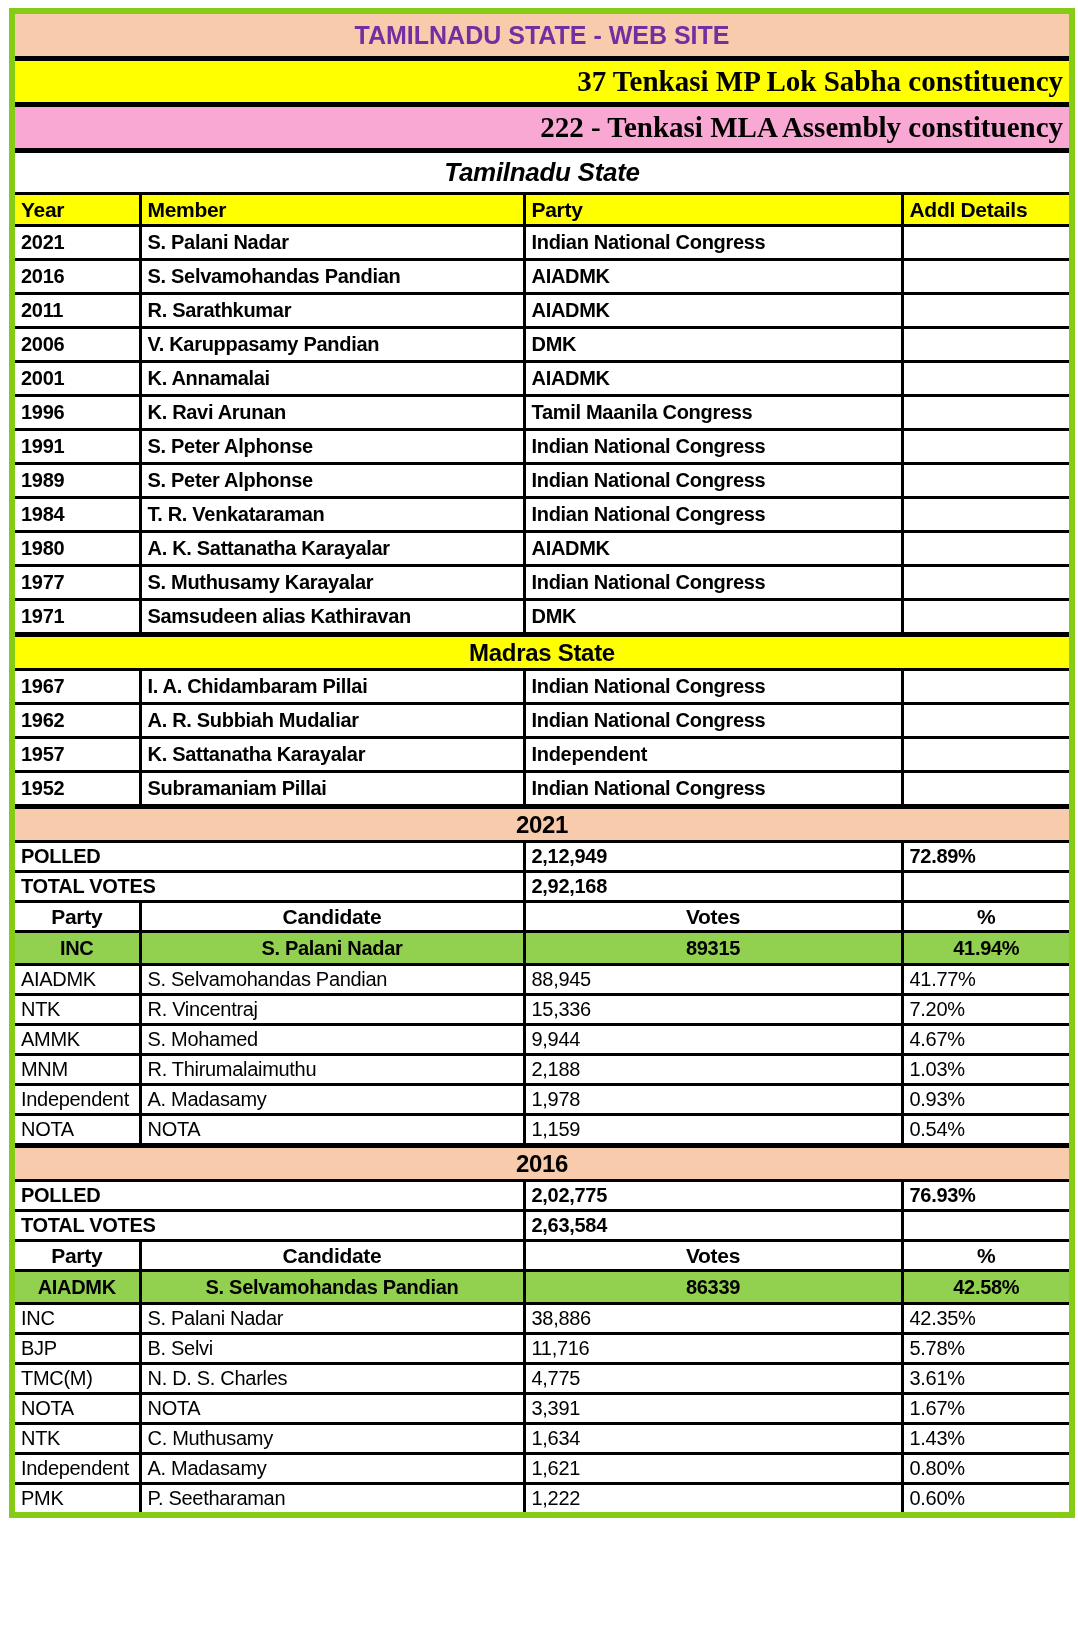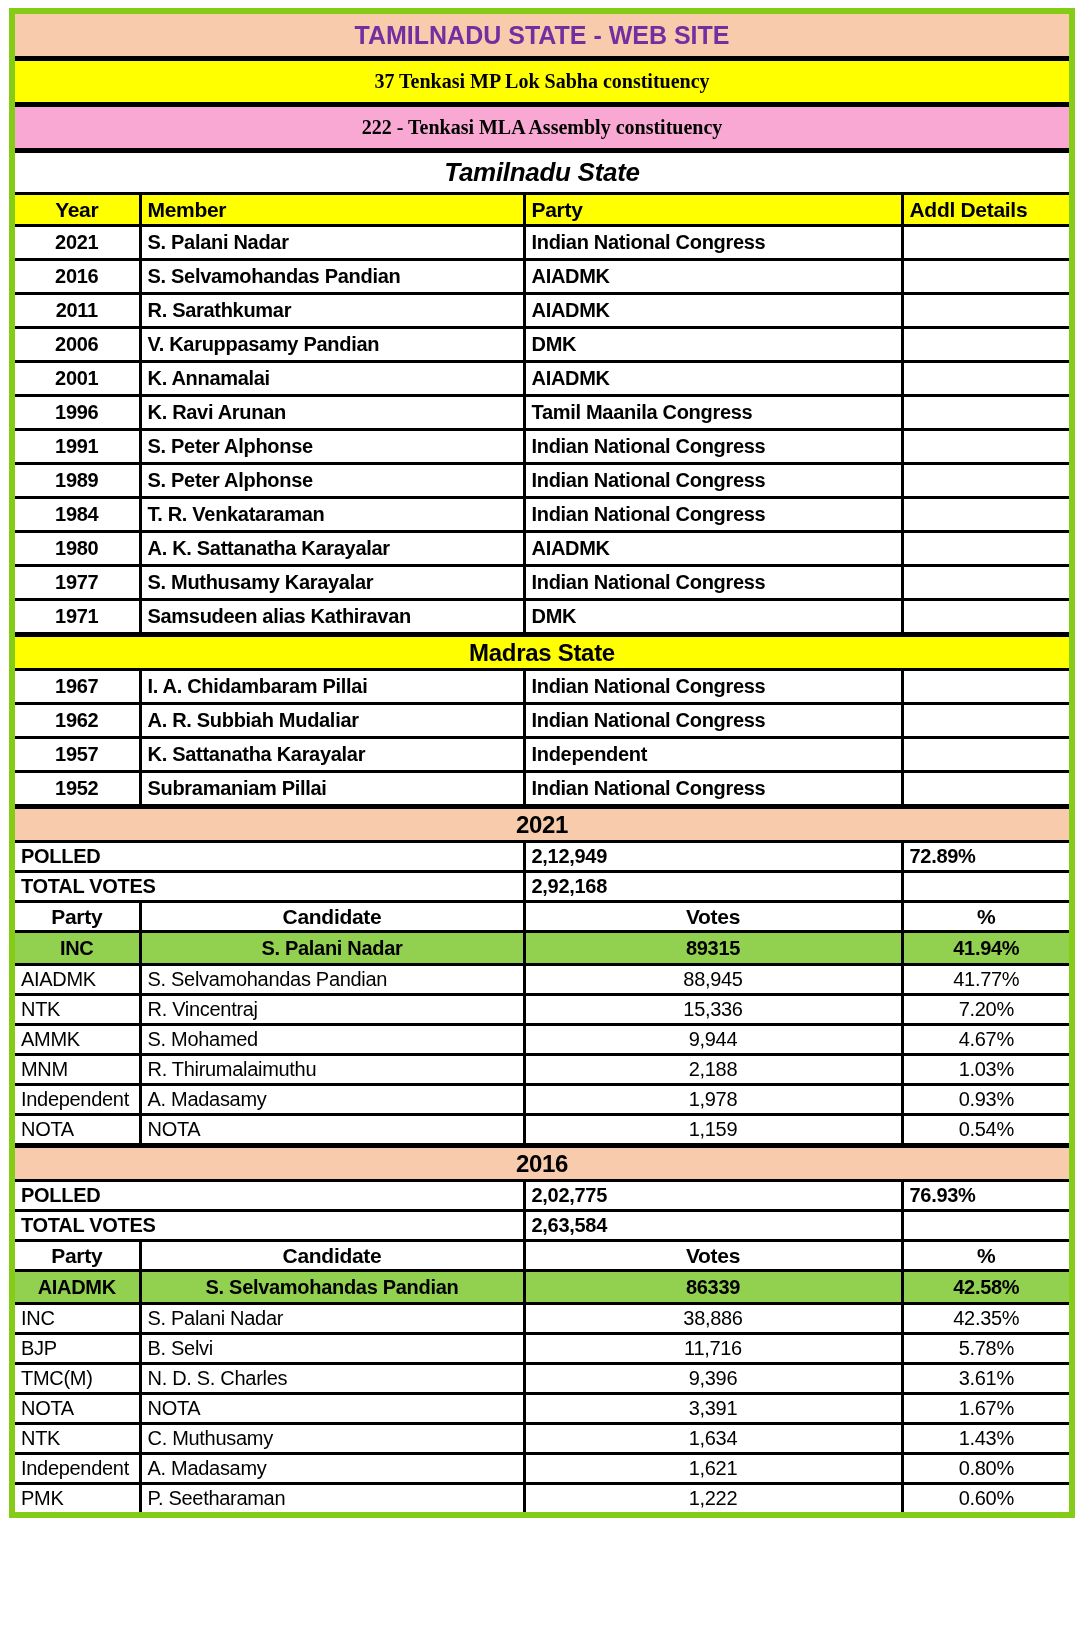--- a/index.html
+++ b/index.html
@@ -38,44 +38,44 @@
   .site-title-row td {
     height: 42px;
     text-align: center;
     font-weight: bold;
     font-size: 25px;
     color: #7030A0;
     letter-spacing: 0;
   }
   .serif-title-row td {
     height: 41px;
-    text-align: center;
-    font-weight: bold;
-    font-size: 20px;
+    text-align: right;
+    font-weight: bold;
+    font-size: 29px;
     font-family: "Liberation Serif", serif;
     letter-spacing: 0;
   }
   .state-name-row td {
     height: 39px;
     text-align: center;
     font-weight: bold;
     font-size: 26px;
     font-style: italic;
   }
   
   .cols-head-row td {
     height: 29px;
     font-weight: bold;
     font-size: 21px;
   }
   .member-row td {
     height: 31px;
     font-weight: bold;
   }
-  .c { text-align: center; }
+  .c { text-align: left; }
   .l { text-align: left; }
   
   .section-bar td {
     height: 31px;
     text-align: center;
     font-weight: bold;
     font-size: 24px;
   }
   
   .polled-row td {
@@ -331,21 +331,21 @@
   </tr>
   <tr class="result-row">
     <td class="l">BJP</td>
     <td class="l">B. Selvi</td>
     <td class="c">11,716</td>
     <td class="c">5.78%</td>
   </tr>
   <tr class="result-row">
     <td class="l">TMC(M)</td>
     <td class="l">N. D. S. Charles</td>
-    <td class="c">9,396</td>
+    <td class="c">4,775</td>
     <td class="c">3.61%</td>
   </tr>
   <tr class="result-row">
     <td class="l">NOTA</td>
     <td class="l">NOTA</td>
     <td class="c">3,391</td>
     <td class="c">1.67%</td>
   </tr>
   <tr class="result-row">
     <td class="l">NTK</td>

